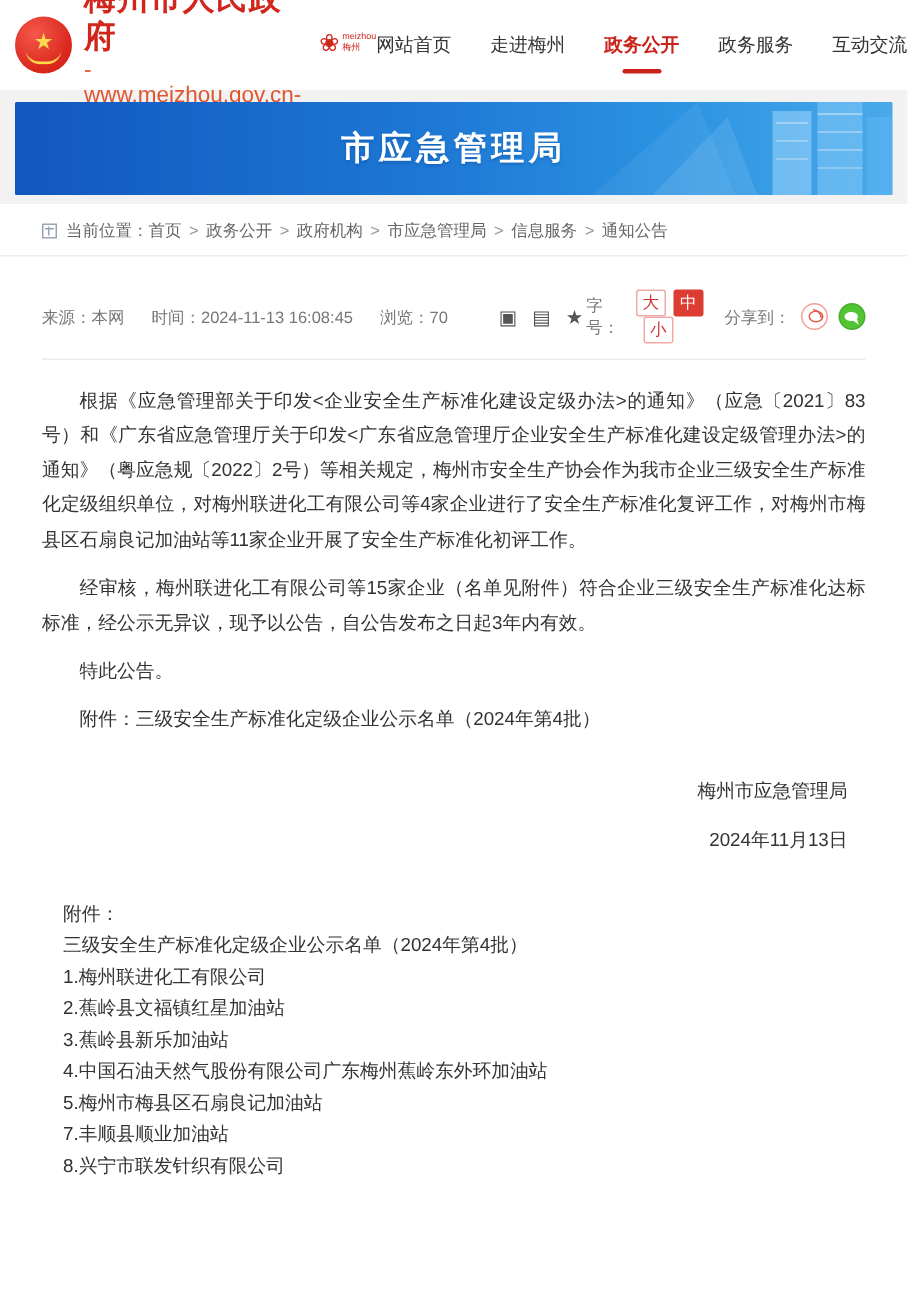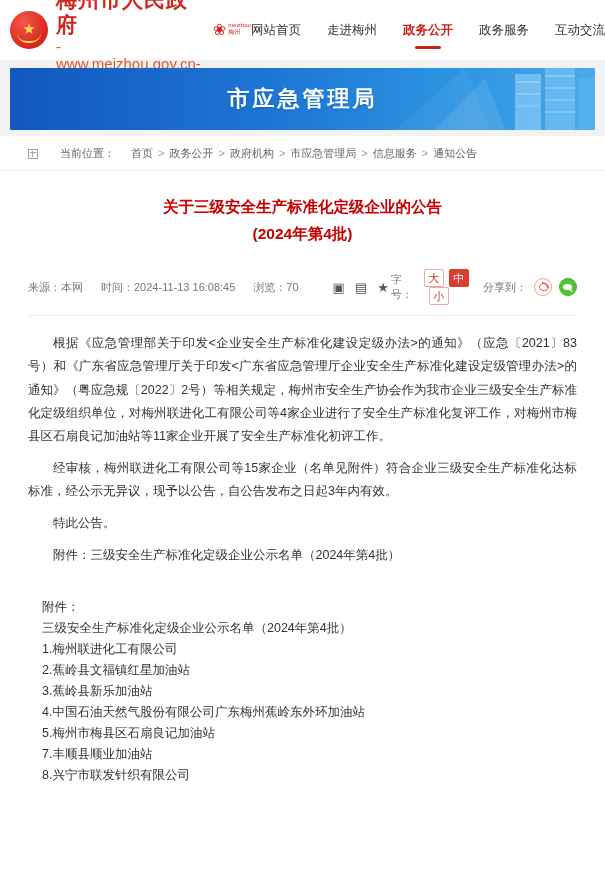--- a/index.html
+++ b/index.html
@@ -34,21 +34,21 @@
   
   .gray-band { background:#f2f2f2; padding:8px 10px 6px 10px; }
   .banner { height:62px; position:relative; overflow:hidden; border-radius:1px;
     background:linear-gradient(90deg,#1257be 0%, #1d76d4 45%, #2b93e2 75%, #49a9ea 100%);
     display:flex; align-items:center; justify-content:center; }
   .banner-title { color:#fff; font-size:22px; font-weight:bold; letter-spacing:3px; z-index:2;
     text-shadow:0 1px 2px rgba(0,60,130,.35); }
   .banner svg { position:absolute; right:0; top:0; height:100%; z-index:1; }
   
   .breadcrumb { display:flex; align-items:center; padding:10px 0 9px 28px; font-size:11px; color:#666;
-    border-bottom:1px solid #eeeeee; background:#fff;gap:16px; }
+    border-bottom:1px solid #eeeeee; background:#fff; }
   .crumb-icon { width:10px; height:10px; border:1px solid #9aa4b0; margin-right:6px; position:relative; flex:0 0 auto; }
   .crumb-icon::before { content:""; position:absolute; left:1px; right:1px; top:2px; border-top:1px solid #9aa4b0; }
   .crumb-icon::after { content:""; position:absolute; left:3px; top:1px; bottom:1px; border-left:1px solid #9aa4b0; }
   .breadcrumb a { color:#666; text-decoration:none; cursor:pointer; }
   .crumb-sep { margin:0 5px; color:#999; }
   
   .article { padding:0 28px; background:#fff; }
   .article-title { text-align:center; color:#c70000; font-weight:bold; font-size:15.5px;
     line-height:1.75; margin-top:22px; }
   .meta-row { display:flex; align-items:center; margin-top:22px; font-size:11px; color:#777; }
@@ -133,24 +133,20 @@
     </div>
   </div>
 
   <div class="breadcrumb">
     <span class="crumb-icon"></span>
     <span>当前位置：</span>
     <span id="crumb-items"><a>首页</a><span class="crumb-sep">&gt;</span><a>政务公开</a><span class="crumb-sep">&gt;</span><a>政府机构</a><span class="crumb-sep">&gt;</span><a>市应急管理局</a><span class="crumb-sep">&gt;</span><a>信息服务</a><span class="crumb-sep">&gt;</span><a>通知公告</a></span>
   </div>
 
   <article class="article">
-    <h1 class="article-title">
-      <div>关于三级安全生产标准化定级企业的公告</div>
-      <div>(2024年第4批)</div>
-    </h1>
 
     <div class="meta-row">
       <div class="meta-left">
         <span>来源：本网</span>
         <span>时间：2024-11-13 16:08:45</span>
         <span>浏览：70</span>
       </div>
       <div class="meta-tools">
         <span class="tool-icon">▣</span>
         <span class="tool-icon">▤</span>
@@ -168,20 +164,24 @@
     </div>
     <div class="meta-divider"></div>
 
     <div class="article-body" id="body-paragraphs">
         <p>根据《应急管理部关于印发&lt;企业安全生产标准化建设定级办法&gt;的通知》（应急〔2021〕83号）和《广东省应急管理厅关于印发&lt;广东省应急管理厅企业安全生产标准化建设定级管理办法&gt;的通知》（粤应急规〔2022〕2号）等相关规定，梅州市安全生产协会作为我市企业三级安全生产标准化定级组织单位，对梅州联进化工有限公司等4家企业进行了安全生产标准化复评工作，对梅州市梅县区石扇良记加油站等11家企业开展了安全生产标准化初评工作。</p>
         <p>经审核，梅州联进化工有限公司等15家企业（名单见附件）符合企业三级安全生产标准化达标标准，经公示无异议，现予以公告，自公告发布之日起3年内有效。</p>
         <p>特此公告。</p>
         <p>附件：三级安全生产标准化定级企业公示名单（2024年第4批）</p>
       </div>
 
+    <div class="sign-block">
+      <div>梅州市应急管理局</div>
+      <div class="sign-date">2024年11月13日</div>
+    </div>
 
     <div class="attachment">
       <div class="att-line">附件：</div>
       <div class="att-line">三级安全生产标准化定级企业公示名单（2024年第4批）</div>
       <div class="company-list" id="company-list">
           <div class="company-item">1.梅州联进化工有限公司</div>
           <div class="company-item">2.蕉岭县文福镇红星加油站</div>
           <div class="company-item">3.蕉岭县新乐加油站</div>
           <div class="company-item">4.中国石油天然气股份有限公司广东梅州蕉岭东外环加油站</div>
           <div class="company-item">5.梅州市梅县区石扇良记加油站</div>

